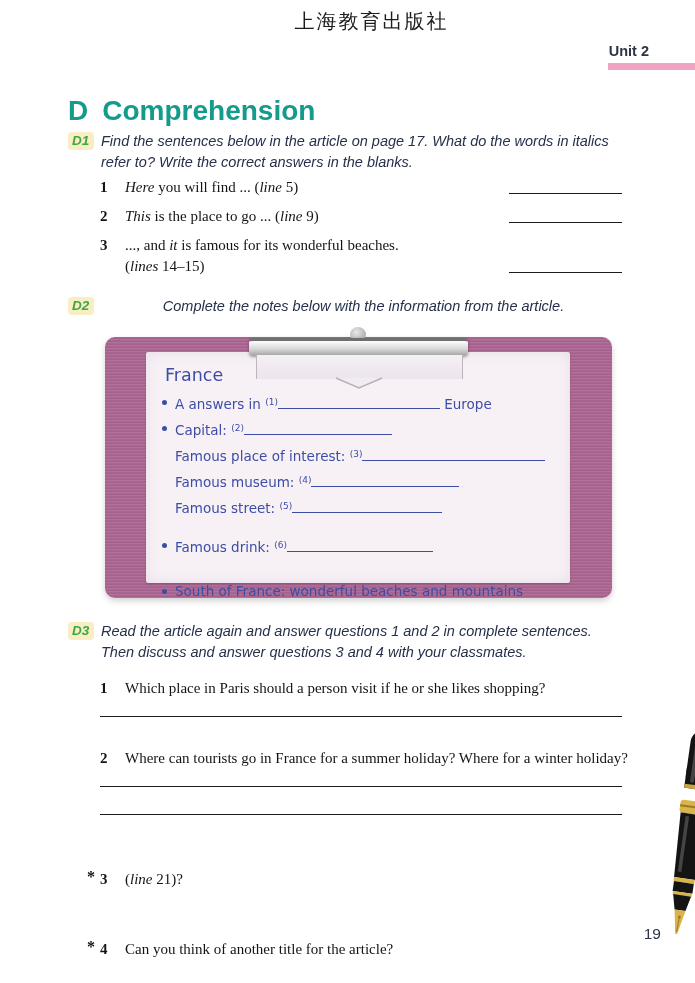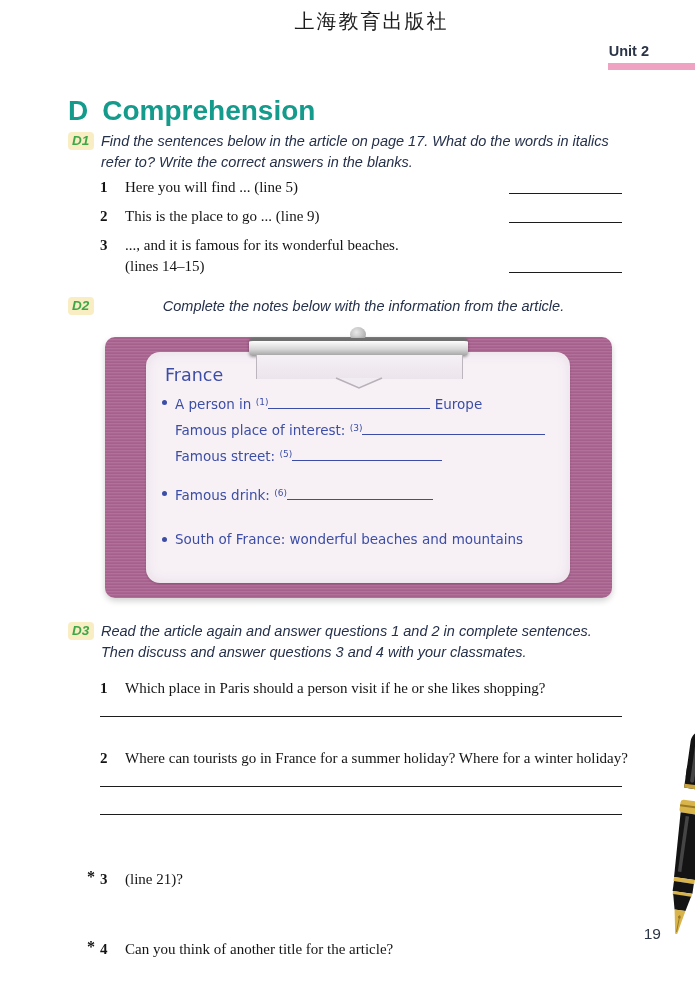--- a/index.html
+++ b/index.html
@@ -31,37 +31,37 @@
     padding:0 5px 1px 4px; border-radius:4px;
   }
   .instr {
     margin-left:33px; font-style:italic; font-size:14.5px; line-height:1.45; color:#25304a;
   }
   
   .serif { font-family:"Liberation Serif", serif; font-size:15px; color:#141414; }
   .d1-items { position:absolute; left:100px; top:177px; width:522px; }
   .d1-item { position:relative; padding-left:25px; line-height:21px; margin-bottom:8px; }
   .d1-item .num { position:absolute; left:0; top:0; font-weight:bold; }
-  .it { }
+  .it { font-style:italic; }
   .blank-right {
     position:absolute; right:0; bottom:4px; width:113px; height:0;
     border-bottom:1.2px solid #1c1c1c;
   }
   
   .board {
     position:absolute; left:105px; top:337px; width:507px; height:261px;
     border-radius:10px;
     background:
       repeating-linear-gradient(0deg, rgba(255,255,255,0.08) 0 1px, rgba(0,0,0,0.04) 1px 2px, rgba(255,255,255,0) 2px 3px),
       #ab6591;
     box-shadow:0 3px 6px rgba(0,0,0,0.18);
   }
   .paper {
     position:absolute; left:41px; top:15px; width:424px; height:231px;
-    background:#f7f1f6; border-radius:14px;
+    background:#f7f1f6; border-radius:2px;
     box-shadow:inset 0 0 14px rgba(110,50,100,0.10), 0 1px 2px rgba(60,20,50,0.25);
     color:#3c4da6; font-family:"DejaVu Sans", sans-serif;
   }
   .paper-title { margin:13px 0 9px 19px; font-size:17.5px; }
   .note-row { position:relative; margin:0 10px 7px 29px; font-size:13.5px; line-height:17px; white-space:nowrap; }
   .dot { position:absolute; left:-13px; top:6px; width:5px; height:5px; background:#3c4da6; border-radius:50%; }
   .sup { font-size:9px; vertical-align:4px; }
   .bl { display:inline-block; height:11px; border-bottom:1.4px solid #3c4da6; }
   .w1{width:162px} .w2{width:148px} .w3{width:183px} .w4{width:148px} .w5{width:150px} .w6{width:146px}
   
@@ -132,24 +132,30 @@
 
   <div class="block" style="top:296px;text-align:center;">
     <span class="badge">D2</span>
     <div class="instr">Complete the notes below with the information from the article.</div>
   </div>
 
   <div class="board">
     <div class="paper">
       <div class="paper-title">France</div>
       <div class="note-row">
-        <span class="dot"></span><span>A person in </span><span class="sup">(1)</span><span class="bl w1"></span><span> Europe</span>
+        <span class="dot"></span><span>A answers in </span><span class="sup">(1)</span><span class="bl w1"></span><span> Europe</span>
+      </div>
+      <div class="note-row">
+        <span class="dot"></span><span>Capital: </span><span class="sup">(2)</span><span class="bl w2"></span>
       </div>
       <div class="note-row">
         <span>Famous place of interest: </span><span class="sup">(3)</span><span class="bl w3"></span>
+      </div>
+      <div class="note-row">
+        <span>Famous museum: </span><span class="sup">(4)</span><span class="bl w4"></span>
       </div>
       <div class="note-row">
         <span>Famous street: </span><span class="sup">(5)</span><span class="bl w5"></span>
       </div>
       <div class="note-row" style="margin-top:20px;">
         <span class="dot"></span><span>Famous drink: </span><span class="sup">(6)</span><span class="bl w6"></span>
       </div>
       <div class="note-row" style="margin-top:27px;">
         <span class="dot"></span><span>South of France: wonderful beaches and mountains</span>
       </div>

